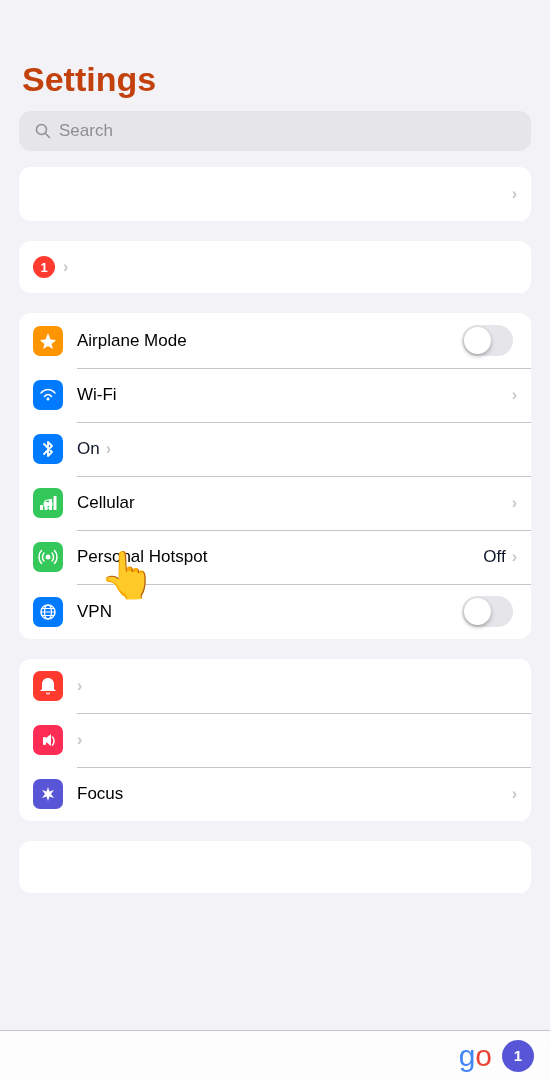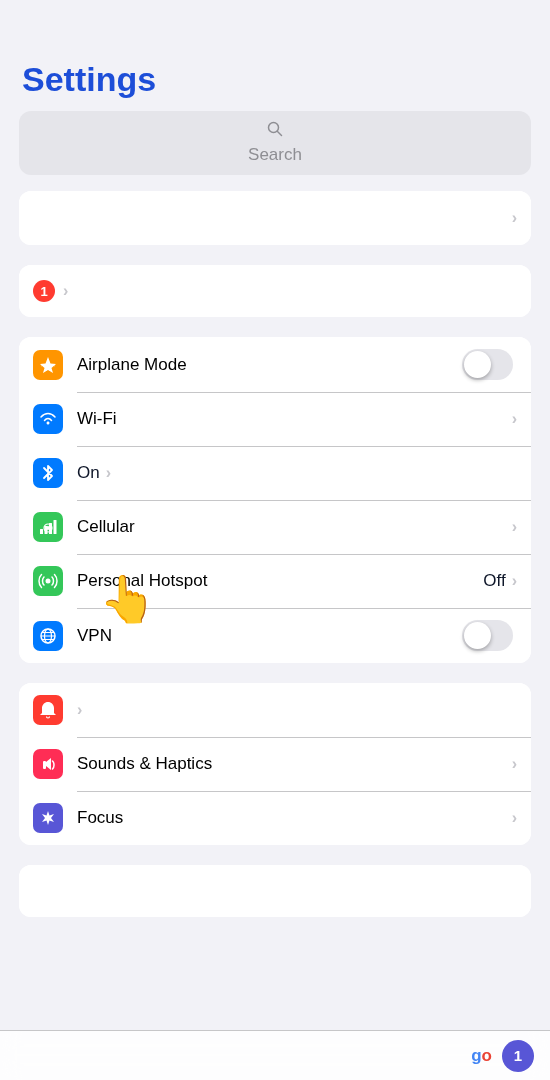--- a/index.html
+++ b/index.html
@@ -14,37 +14,36 @@
       min-height: 1080px;
       background-color: #f2f2f7;
       font-family: -apple-system, BlinkMacSystemFont, 'SF Pro Display', 'Helvetica Neue', Arial, sans-serif;
       overflow-x: hidden;
       position: relative;
     }
 
     .page-title {
       font-size: 34px;
       font-weight: 700;
-      color: #1d4ed8;
+      color: #c2410c;
       padding: 60px 22px 12px 22px;
     }
 
     .search-bar-container {
       padding: 0 19px 16px 19px;
     }
 
     .search-bar {
       background: #e5e5ea;
       border-radius: 12px;
       padding: 10px 16px;
       display: flex;
       align-items: center;
       gap: 8px;
       width: 100%;
-      flex-direction: column;
     }
 
     .search-icon-svg {
       color: #8e8e93;
       flex-shrink: 0;
     }
 
     .search-placeholder {
       font-size: 17px;
       color: #8e8e93;
@@ -333,38 +332,37 @@
   </div>
 
   <div class="settings-row">
     <div class="row-icon" style="background: #ff2d55;">
       <svg width="20" height="18" viewBox="0 0 20 18" fill="none">
         <rect x="5" y="6" width="3" height="8" rx="1" fill="white"></rect>
         <path d="M8 7L13 3V15L8 11" fill="white"></path>
         <path d="M14.5 6C15.5 7 16 8.4 16 10C16 11.6 15.5 13 14.5 14" stroke="white" stroke-width="1.5" stroke-linecap="round" fill="none"></path>
       </svg>
     </div>
-    <span class="row-label">Sounds &amp; Haptics</span>
     <span class="chevron">›</span>
   </div>
 
   <div class="settings-row">
     <div class="row-icon icon-purple">
       <svg width="18" height="18" viewBox="0 0 18 18" fill="none">
         <path d="M9 2L10.5 6.5L15 5L12 9L15 13L10.5 11.5L9 16L7.5 11.5L3 13L6 9L3 5L7.5 6.5L9 2Z" fill="white"></path>
       </svg>
     </div>
     <span class="row-label">Focus</span>
     <span class="chevron">›</span>
   </div>
 
 </div>
 
 <div class="section" style="margin-bottom: 60px;">
   <div class="settings-row" style="height: 20px; overflow: hidden;"></div>
 </div>
 
 <div class="bottom-bar">
-  <span style="font-size:17px; font-weight:700;">
+  <span style="font-size:30px; font-weight:400;">
     <span class="go-g">g</span><span class="go-o1">o</span>
   </span>
   <div class="bottom-badge">1</div>
 </div>
 
 </body></html>

